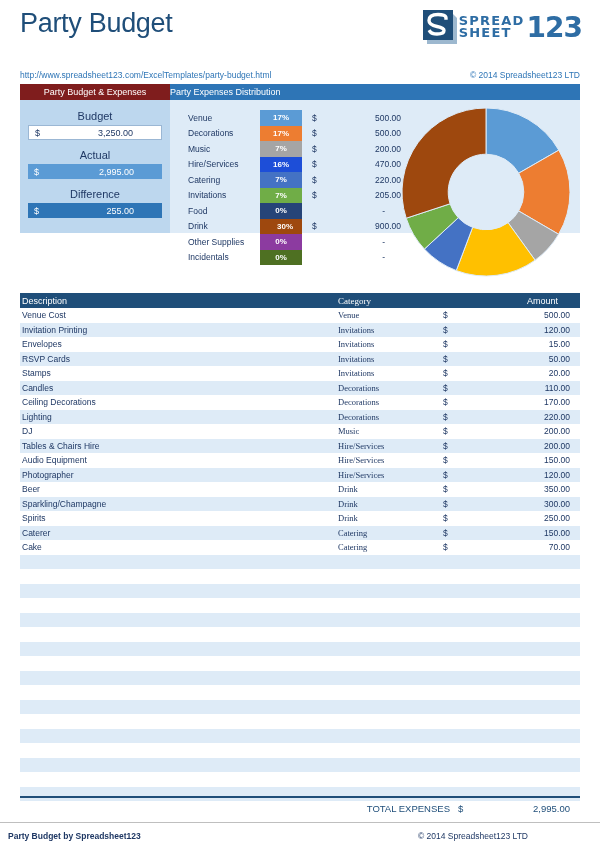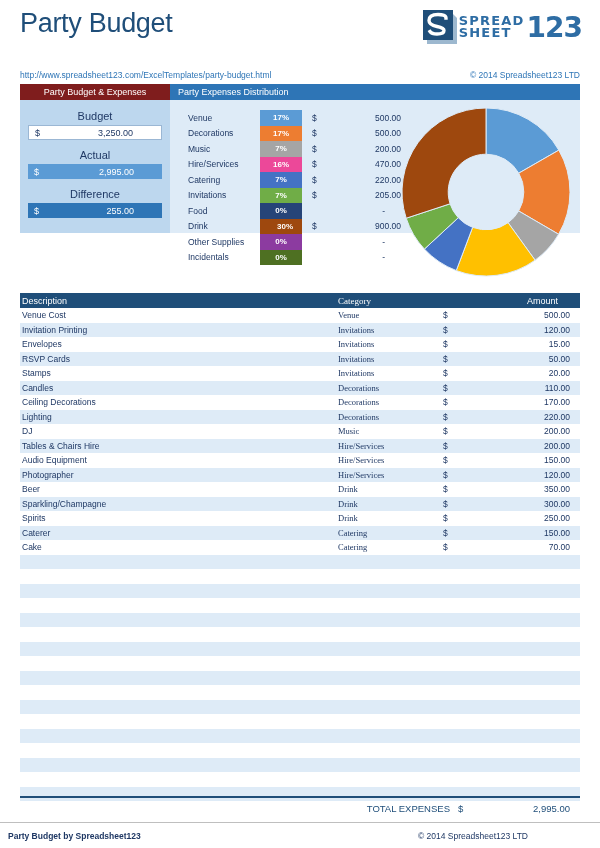--- a/index.html
+++ b/index.html
@@ -57,21 +57,21 @@
     width: 560px; height: 16px;
     display: flex;
   }
   .tab-left {
     width: 150px; background: #7f1d1d; color: #ffffff;
     font-size: 9px; display: flex; align-items: center; justify-content: center;
   }
   .tab-right {
     flex: 1; background: #2e75b6; color: #ffffff;
     font-size: 9px; display: flex; align-items: center;
-    padding-left: 8px;
+    padding-left: 0;
   }
 
   
   .panels {
     position: absolute; left: 20px; top: 100px;
     width: 560px; height: 133px;
     display: flex;
   }
   .panel-left {
     width: 150px; background: #bdd7ee;
@@ -246,21 +246,21 @@
           <div class="dist-amt">500.00</div>
         </div>
         <div class="dist-row">
           <div class="dist-name">Music</div>
           <div class="dist-pct" style="background: rgb(165, 165, 165);">7%</div>
           <div class="dist-cur">$</div>
           <div class="dist-amt">200.00</div>
         </div>
         <div class="dist-row">
           <div class="dist-name">Hire/Services</div>
-          <div class="dist-pct" style="background: #ec4899;">16%</div>
+          <div class="dist-pct" style="background: #1d4ed8;">16%</div>
           <div class="dist-cur">$</div>
           <div class="dist-amt">470.00</div>
         </div>
         <div class="dist-row">
           <div class="dist-name">Catering</div>
           <div class="dist-pct" style="background: rgb(68, 114, 196);">7%</div>
           <div class="dist-cur">$</div>
           <div class="dist-amt">220.00</div>
         </div>
         <div class="dist-row">

